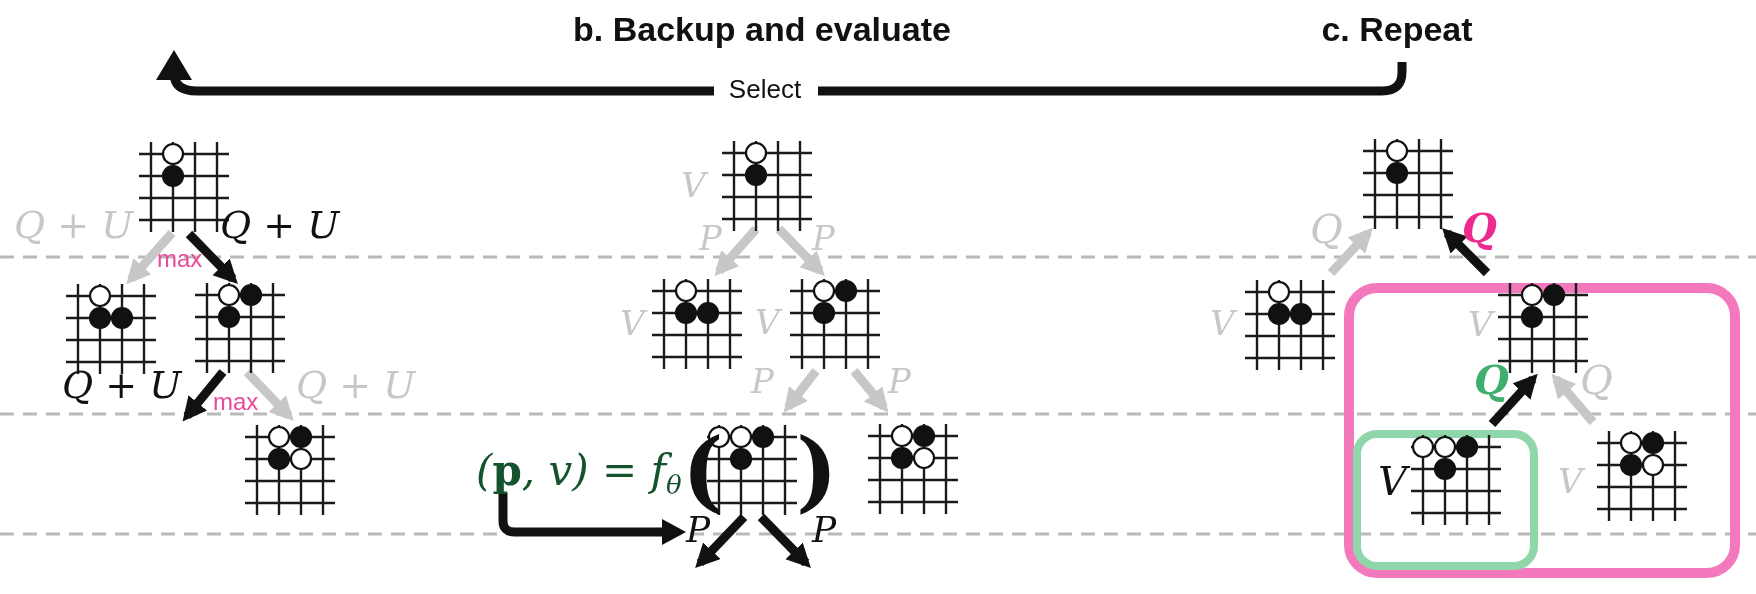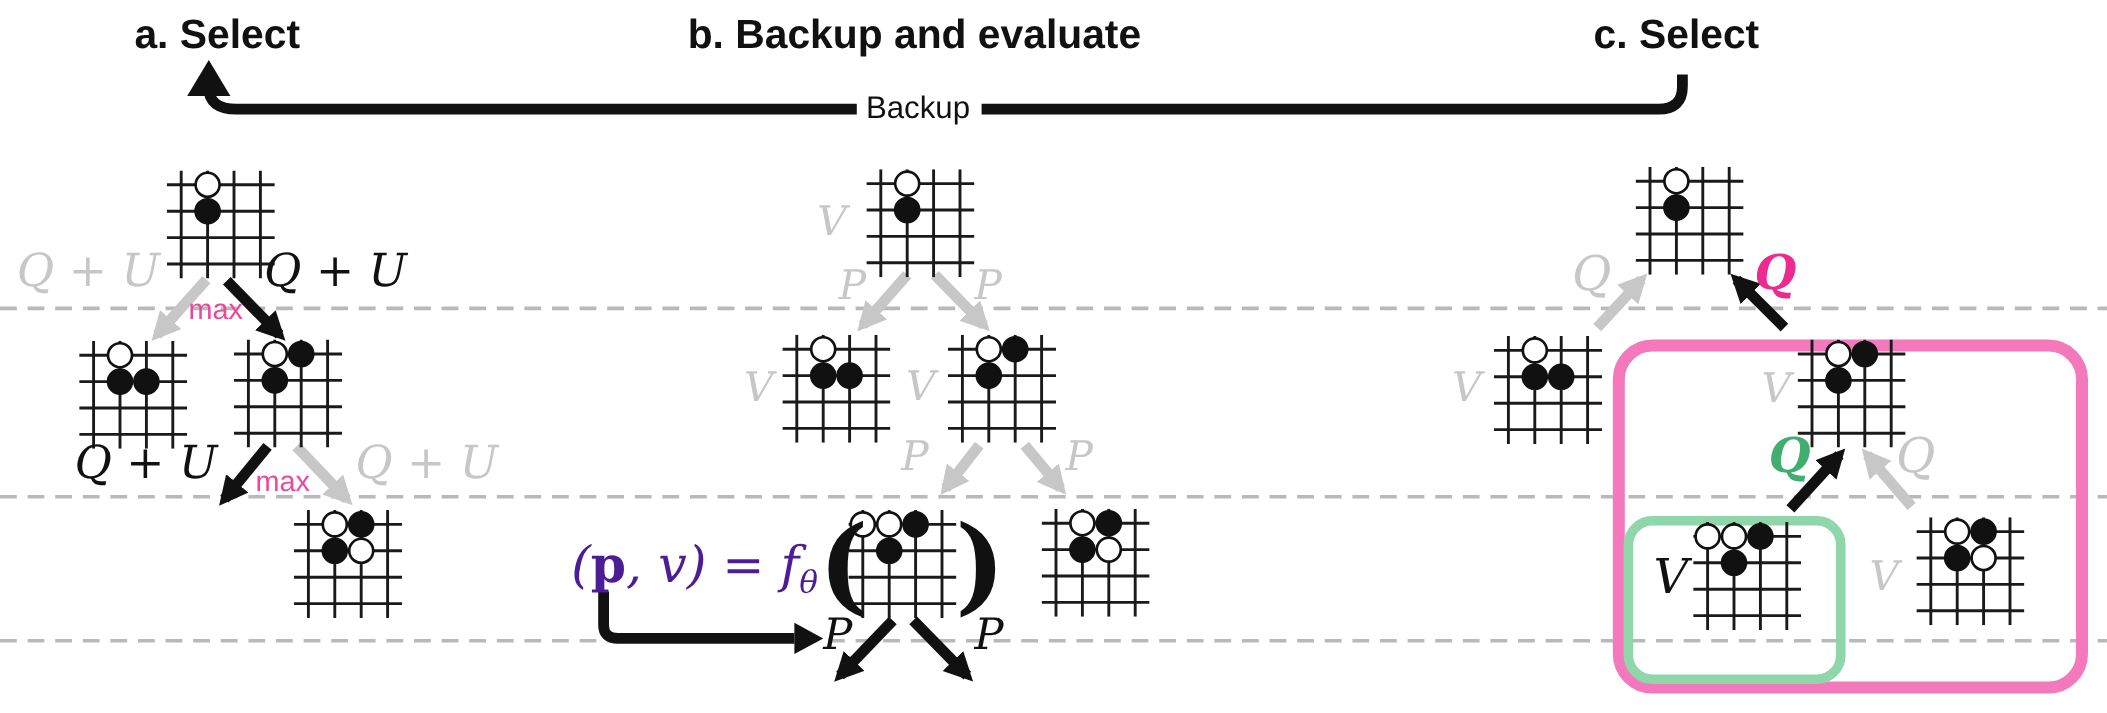--- a/index.html
+++ b/index.html
@@ -11,21 +11,21 @@
   .math{font-family:"DejaVu Serif",serif;font-style:italic;}
   .qu{font-size:38px;color:#111;text-align:right;}
   .gray{color:#c7c7c7;}
   .maxlbl{font-size:24px;color:#ec4899;}
   .vlbl,.plbl{font-size:34px;}
   .qlbl{font-size:40px;}
   .magenta{color:#ec2a90;font-weight:bold;}
   .green{color:#3fae6e;font-weight:bold;}
   .pblack{font-size:36px;color:#111;}
   .vblack{font-size:40px;color:#111;}
-  .formula{font-size:42px;color:#4c1d95;}
+  .formula{font-size:42px;color:#14532d;}
   .formula .bold{font-weight:bold;font-style:normal;font-family:"DejaVu Serif",serif;}
   .formula .sub{font-size:26px;position:relative;top:9px;}
   .bigparen{font-size:88px;font-weight:600;color:#111;font-family:"DejaVu Serif",serif;}
   .board{width:90px;height:90px;}
   svg{display:block;}
   #overlay{position:absolute;left:0;top:0;}
 </style>
 </head>
 <body>
 
@@ -75,24 +75,23 @@
     </g>
 
     <g>
       <line x1="1331" y1="273" x2="1368" y2="233" stroke="#c7c7c7" stroke-width="9" marker-end="url(#mg)"></line>
       <line x1="1487" y1="273" x2="1447" y2="233" stroke="#111111" stroke-width="9" marker-end="url(#mb)"></line>
       <line x1="1492" y1="424" x2="1533" y2="379" stroke="#111111" stroke-width="9" marker-end="url(#mb)"></line>
       <line x1="1593" y1="422" x2="1556" y2="379" stroke="#c7c7c7" stroke-width="9" marker-end="url(#mg)"></line>
     </g>
   </svg>
 
-  <div class="abs heading" style="left:181px;top:12px;">a. Select</div>
   <div class="abs heading" style="left:762px;top:12px;">b. Backup and evaluate</div>
-  <div class="abs heading" style="left:1397px;top:12px;">c. Select</div>
-  <div class="abs repeat-label" style="left:765px;top:76px;background:#fff;padding:0 6px;">Backup</div>
+  <div class="abs heading" style="left:1397px;top:12px;">c. Repeat</div>
+  <div class="abs repeat-label" style="left:765px;top:76px;background:#fff;padding:0 6px;">Select</div>
 
   <div class="abs board" style="left:139px;top:142px;">
       <svg width="90" height="90" viewBox="0 0 90 90">
         <line x1="0" y1="12" x2="90" y2="12" stroke="#1a1a1a" stroke-width="2.4"></line>
         <line x1="12" y1="0" x2="12" y2="90" stroke="#1a1a1a" stroke-width="2.4"></line>
         <line x1="0" y1="34" x2="90" y2="34" stroke="#1a1a1a" stroke-width="2.4"></line>
         <line x1="34" y1="0" x2="34" y2="90" stroke="#1a1a1a" stroke-width="2.4"></line>
         <line x1="0" y1="56" x2="90" y2="56" stroke="#1a1a1a" stroke-width="2.4"></line>
         <line x1="56" y1="0" x2="56" y2="90" stroke="#1a1a1a" stroke-width="2.4"></line>
         <line x1="0" y1="78" x2="90" y2="78" stroke="#1a1a1a" stroke-width="2.4"></line>

